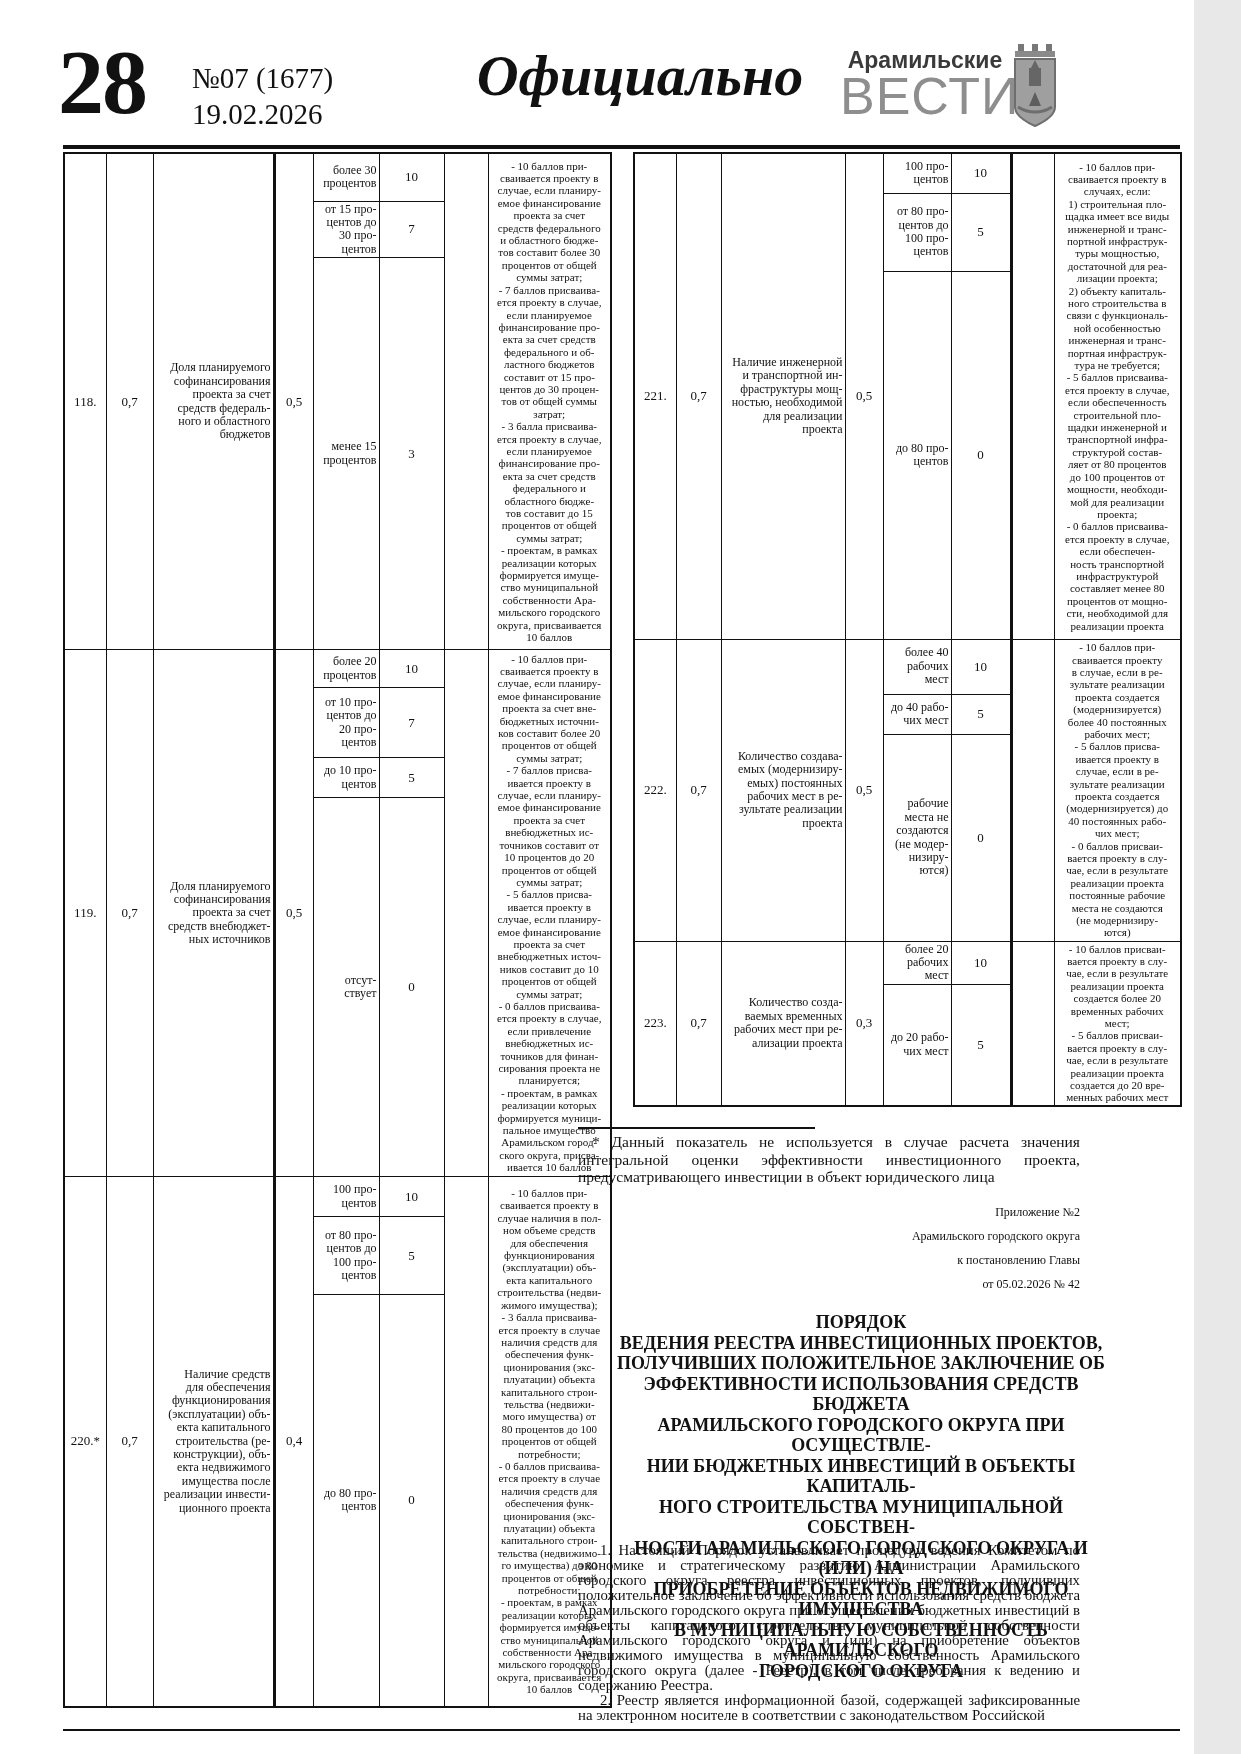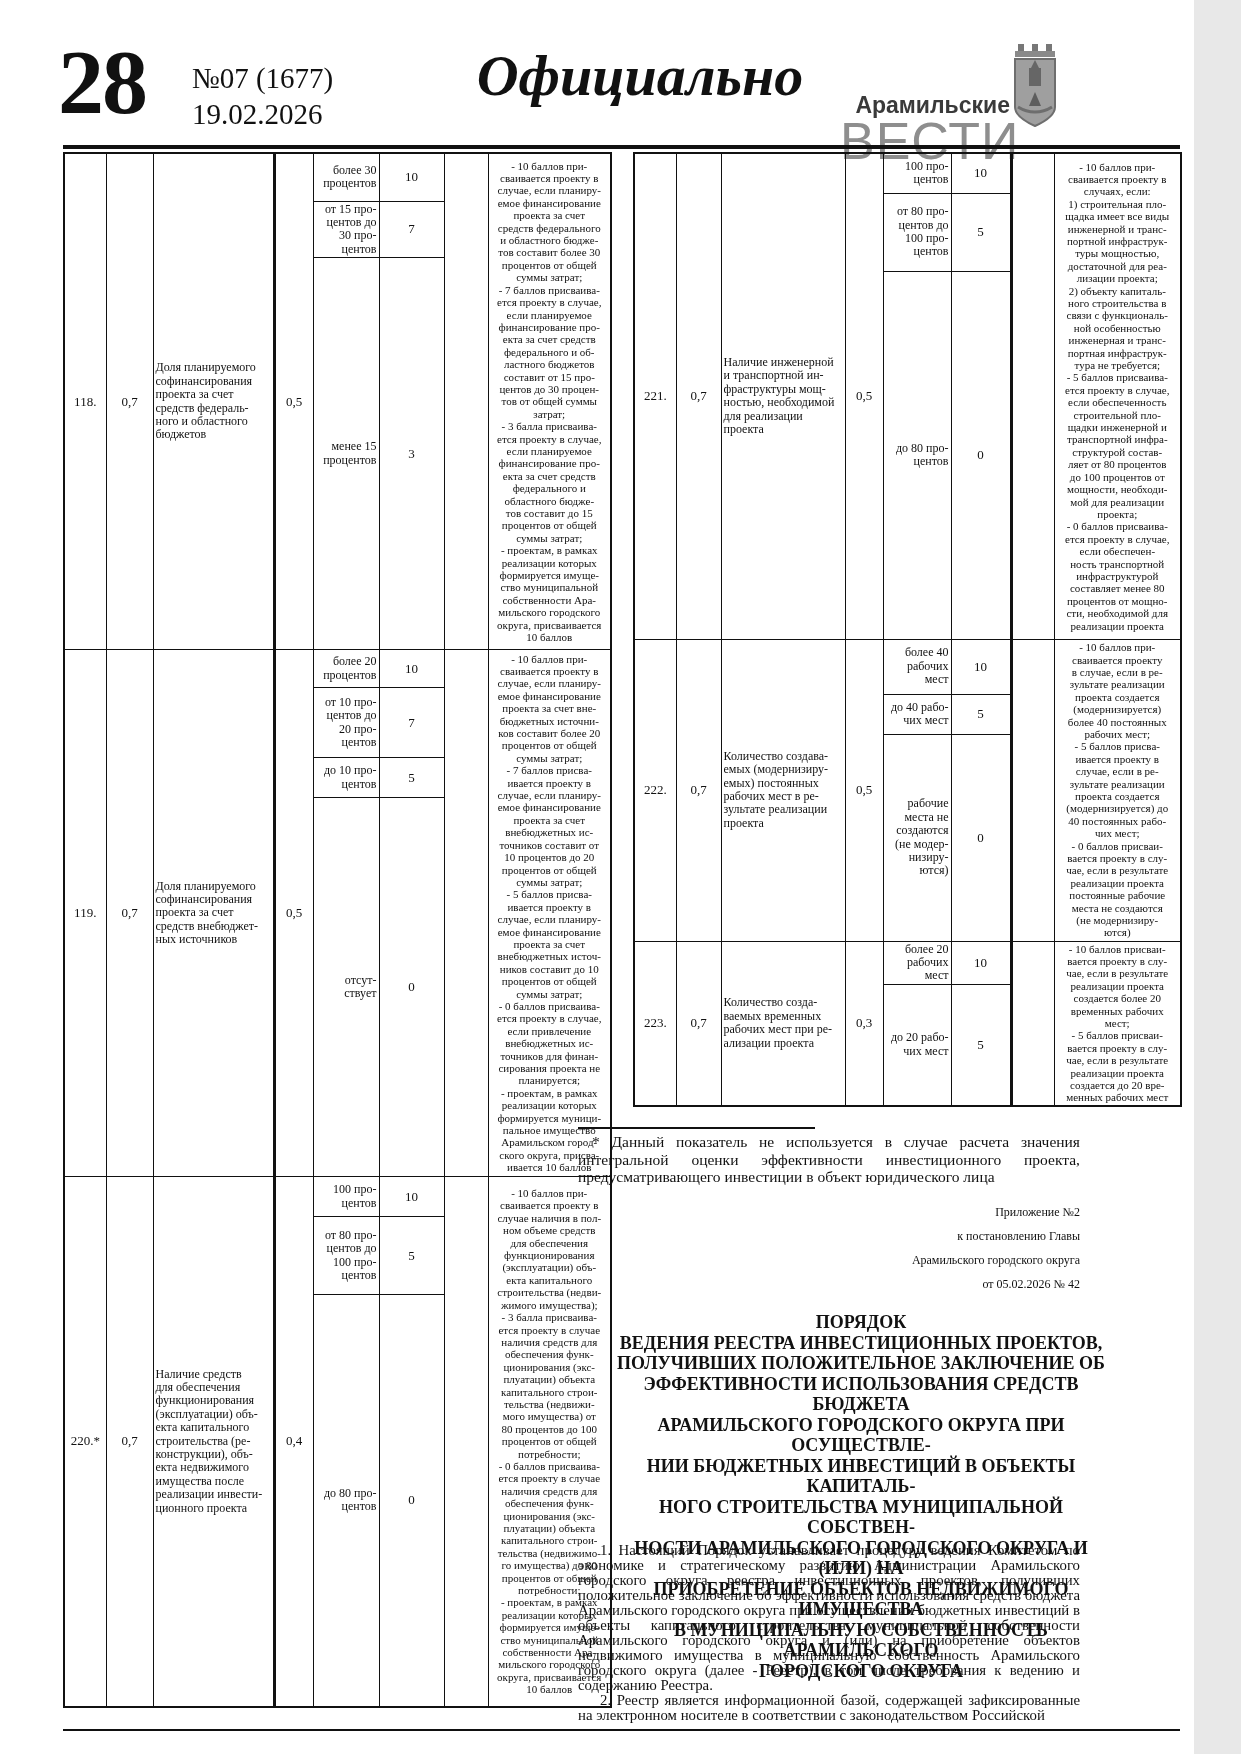--- a/index.html
+++ b/index.html
@@ -5,35 +5,35 @@
   html,body{margin:0;padding:0;background:#e8e8e8;}
   .page{position:relative;width:1194px;height:1754px;background:#ffffff;
         font-family:"Liberation Serif", serif;color:#111;overflow:hidden;}
 
   
   .page-num{position:absolute;left:58px;top:36px;font-size:92px;font-weight:800;
             letter-spacing:-2px;line-height:1;}
   .issue-block{position:absolute;left:192px;top:60px;font-size:29px;line-height:36px;}
   .section-title{position:absolute;left:400px;top:44px;width:480px;text-align:center;
                  font-size:58px;font-style:italic;font-weight:600;line-height:1.1;}
-  .brand{position:absolute;left:840px;top:48px;width:170px;text-align:right;margin-top:45px;}
+  .brand{position:absolute;left:840px;top:48px;width:170px;text-align:center;}
   .brand-top{font-family:"Liberation Sans",sans-serif;font-weight:700;font-size:23px;
              color:#3a3a3a;line-height:24px;}
   .brand-bottom{font-family:"Liberation Sans",sans-serif;font-weight:400;font-size:52px;
                 color:#8e8e8e;line-height:48px;letter-spacing:1px;}
   .arms{position:absolute;left:1012px;top:44px;}
   .head-rule{position:absolute;left:63px;top:145px;width:1117px;height:4px;background:#111;}
   .foot-rule{position:absolute;left:63px;top:1729px;width:1117px;height:2px;background:#111;}
 
   
   table.crit{position:absolute;table-layout:fixed;width:547px;border-collapse:collapse;}
   table.crit td{border:1px solid #111;padding:1px 2px;overflow:hidden;}
   table.crit{border:2px solid #111;}
   td.num{font-size:13px;text-align:center;vertical-align:middle;}
-  td.desc{font-size:12px;line-height:13.4px;text-align:left;vertical-align:middle;
+  td.desc{font-size:12px;line-height:13.4px;text-align:right;vertical-align:middle;
           white-space:pre-line;}
   td.range{font-size:12px;line-height:13.4px;text-align:right;vertical-align:middle;
            white-space:pre-line;}
   td.pts{font-size:13px;text-align:center;vertical-align:middle;}
   td.blank{padding:0;}
   td.notes{font-size:11px;line-height:12.4px;text-align:center;vertical-align:middle;
            white-space:pre-line;padding:2px 1px;}
   .thick-r{border-right-width:3px !important;}
 
   
@@ -475,22 +475,22 @@
         <td class="pts thick-r">5</td>
       </tr>
     </tbody>
   </table>
 
   <div class="fn-rule"></div>
   <div class="footnote">* Данный показатель не используется в случае расчета значения интегральной оценки эффективности инвестиционного проекта, предусматривающего инвестиции в объект юридического лица</div>
 
   <div class="appendix">
     <div>Приложение №2</div>
+    <div>Арамильского городского округа</div>
     <div>к постановлению Главы</div>
-    <div>Арамильского городского округа</div>
     <div>от 05.02.2026 № 42</div>
   </div>
 
   <div class="order-title">ПОРЯДОК
 ВЕДЕНИЯ РЕЕСТРА ИНВЕСТИЦИОННЫХ ПРОЕКТОВ,
 ПОЛУЧИВШИХ ПОЛОЖИТЕЛЬНОЕ ЗАКЛЮЧЕНИЕ ОБ
 ЭФФЕКТИВНОСТИ ИСПОЛЬЗОВАНИЯ СРЕДСТВ БЮДЖЕТА
 АРАМИЛЬСКОГО ГОРОДСКОГО ОКРУГА ПРИ ОСУЩЕСТВЛЕ-
 НИИ БЮДЖЕТНЫХ ИНВЕСТИЦИЙ В ОБЪЕКТЫ КАПИТАЛЬ-
 НОГО СТРОИТЕЛЬСТВА МУНИЦИПАЛЬНОЙ СОБСТВЕН-

